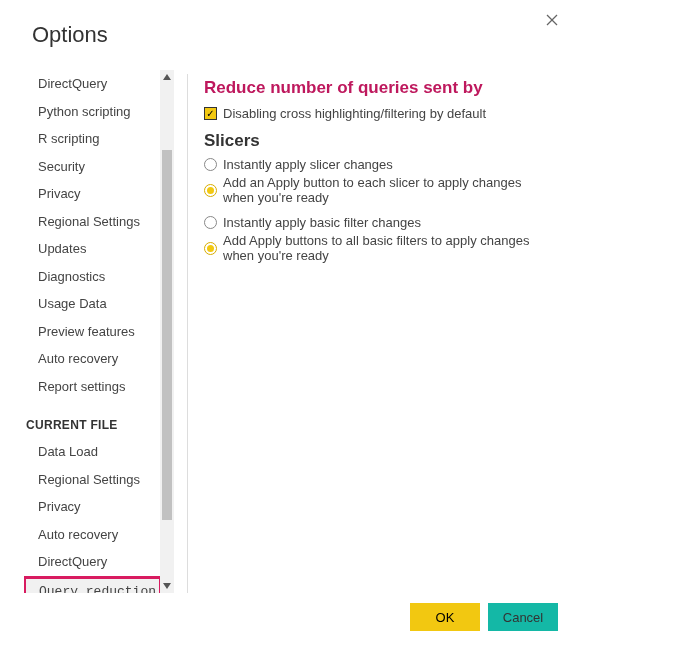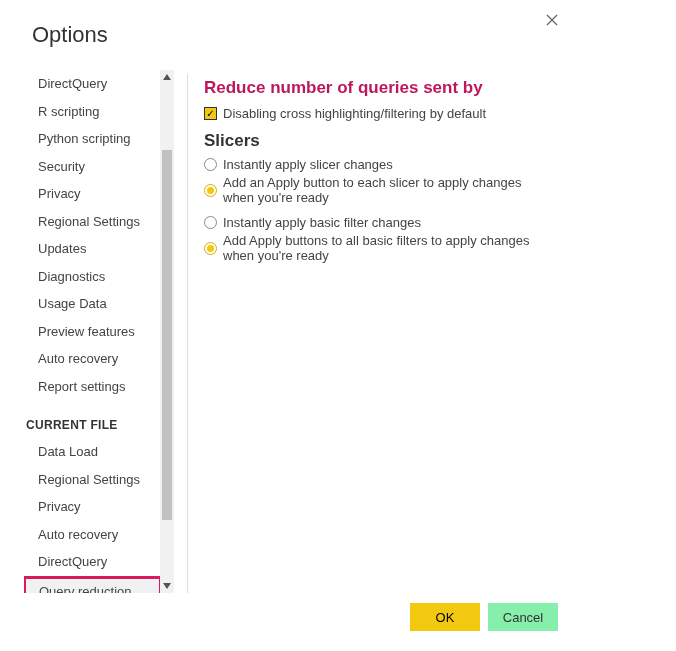--- a/index.html
+++ b/index.html
@@ -175,27 +175,28 @@
       min-width: 70px;
       height: 28px;
       display: flex;
       align-items: center;
       justify-content: center;
       font-size: 13px;
       cursor: pointer;
       border: none;
     }
     .btn.primary { background: #f2c811; color: #000; }
-    .btn.secondary { background: #86efac; color: #333; }
+    .btn.secondary { background: #14b8a6; color: #333; }
     
     .hl-wrap {
       border: 3px solid #e3008c;
       border-color: #d81b60;
       margin-left:-1px;
       margin-right: 2px;
+      font-family: Liberation Mono, monospace;
     }
   </style>
 </head>
 <body>
 
 <div class="dialog">
 
   <div class="close-btn">
     <svg viewBox="0 0 12 12">
         <line x1="1" y1="1" x2="11" y2="11" stroke="#666" stroke-width="1.2"></line>
@@ -203,22 +204,22 @@
       </svg>
   </div>
 
   <div class="title">Options</div>
 
   <div class="body">
 
     <div class="sidebar">
       <div class="sidebar-content">
         <div class="nav-item">DirectQuery</div>
+        <div class="nav-item">Python scripting</div>
         <div class="nav-item">R scripting</div>
-        <div class="nav-item">Python scripting</div>
         <div class="nav-item">Security</div>
         <div class="nav-item">Privacy</div>
         <div class="nav-item">Regional Settings</div>
         <div class="nav-item">Updates</div>
         <div class="nav-item">Diagnostics</div>
         <div class="nav-item">Usage Data</div>
         <div class="nav-item">Preview features</div>
         <div class="nav-item">Auto recovery</div>
         <div class="nav-item">Report settings</div>
 

